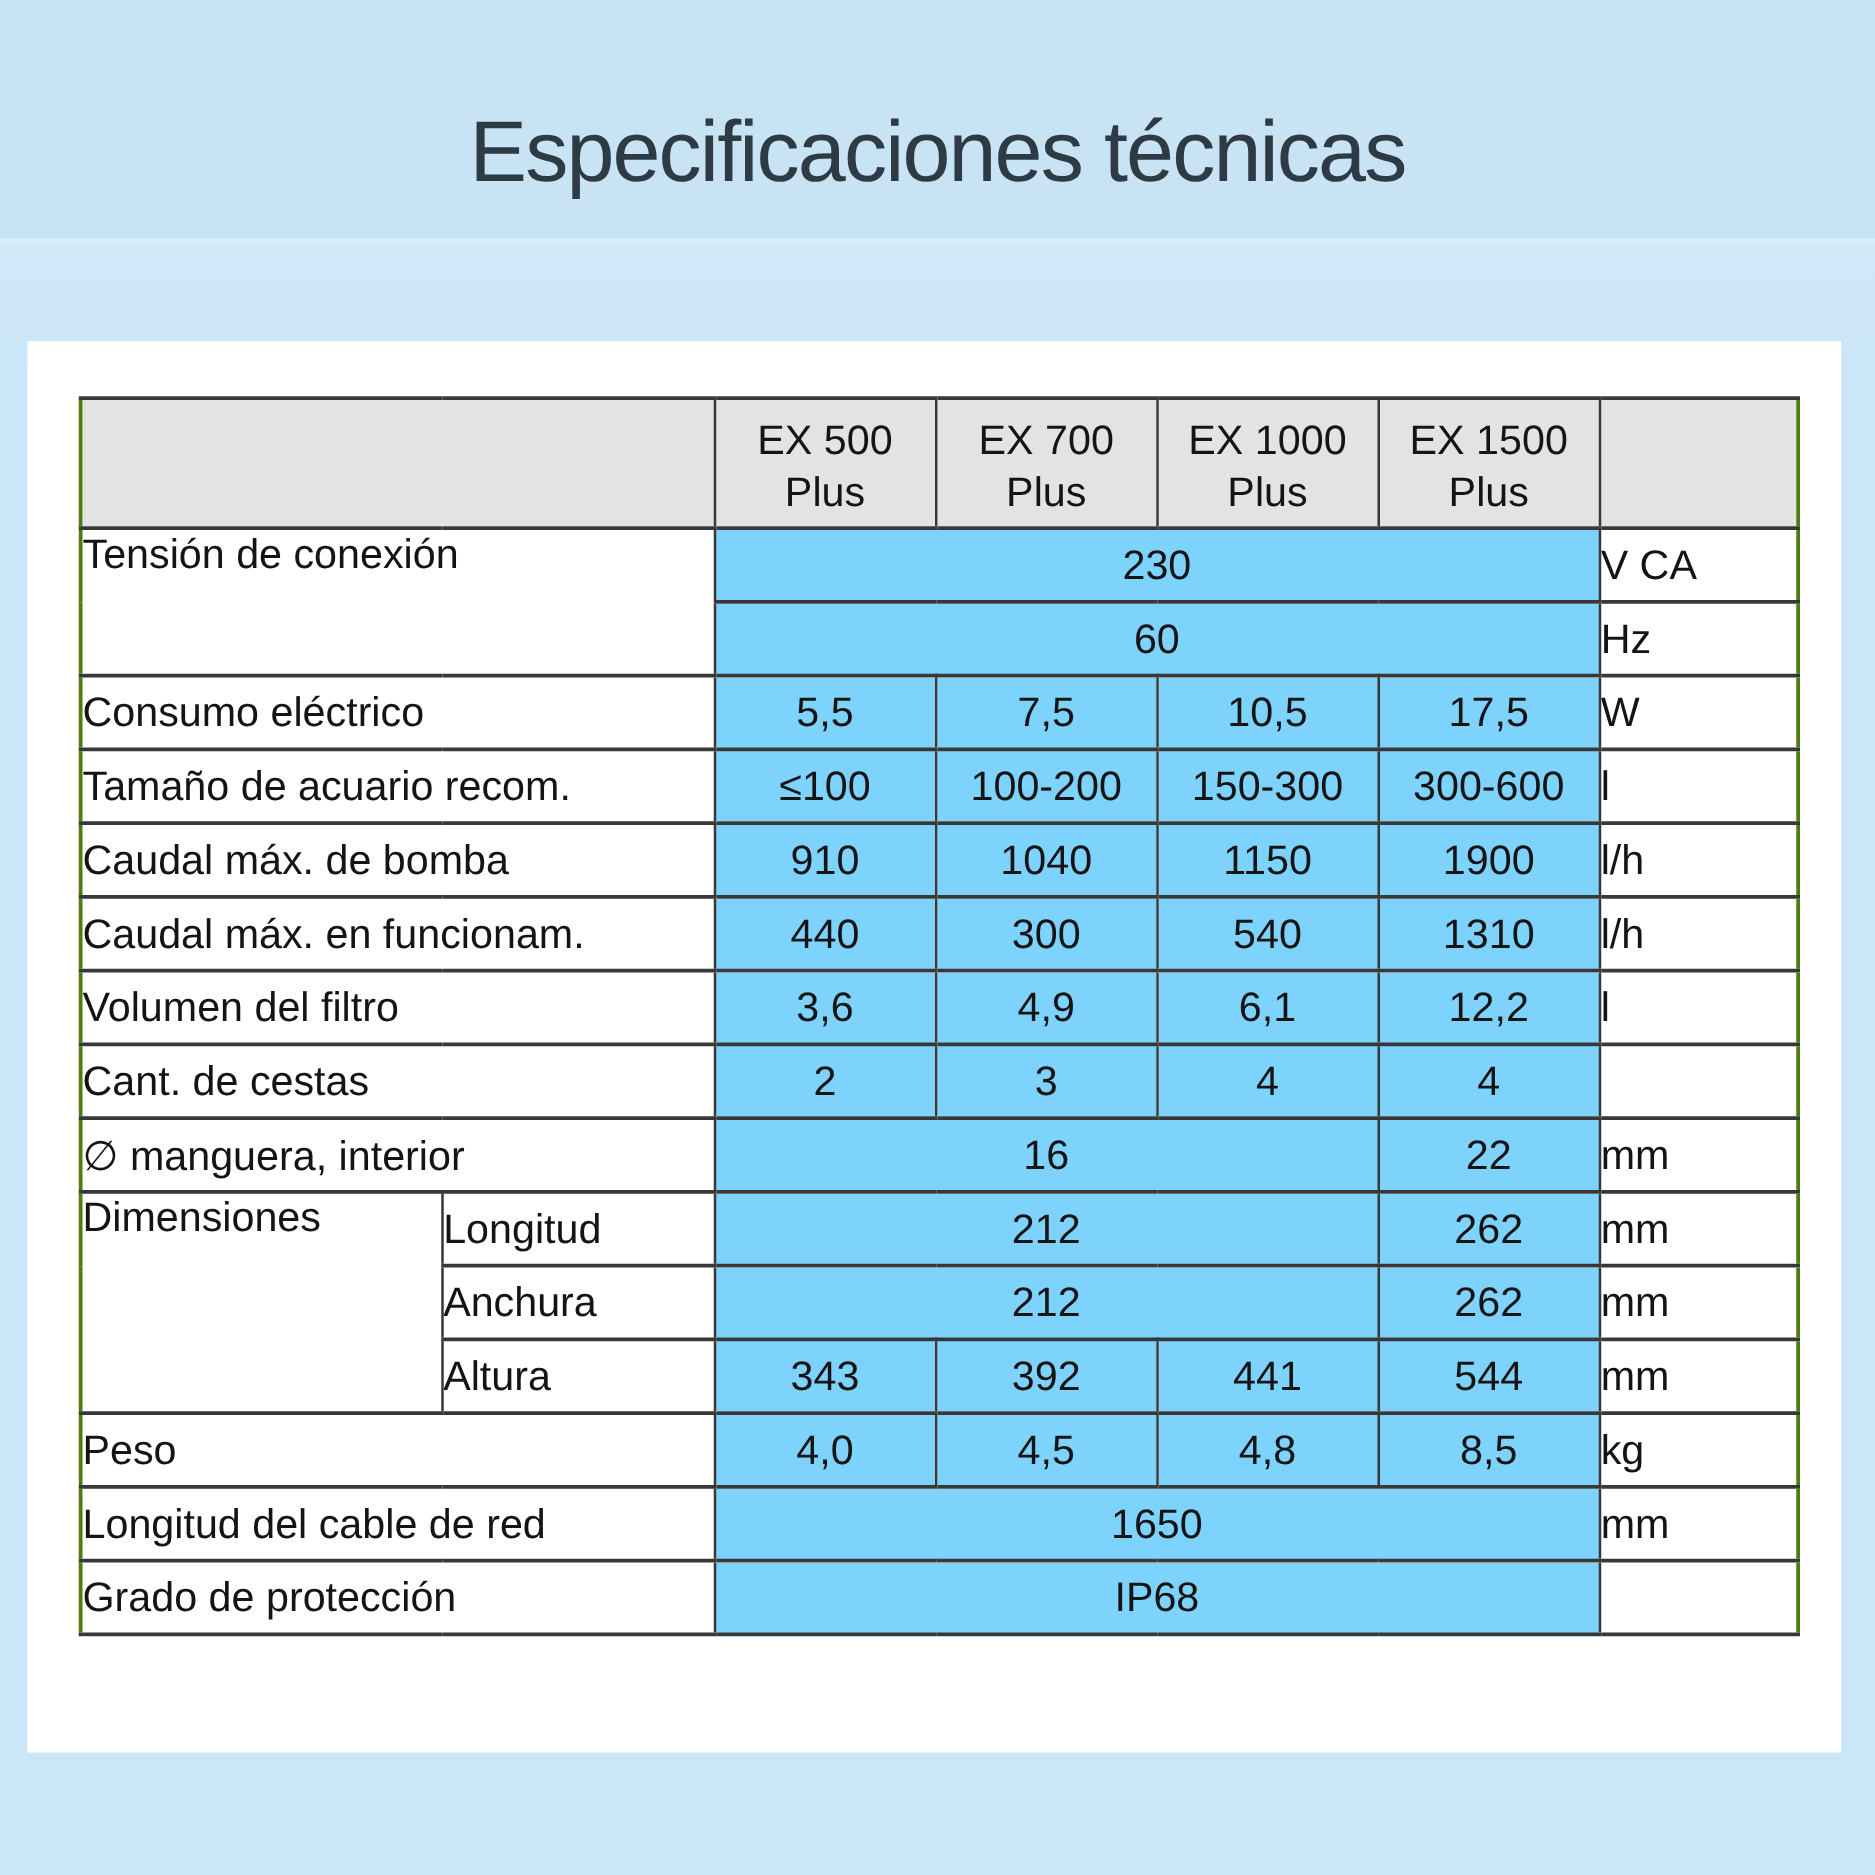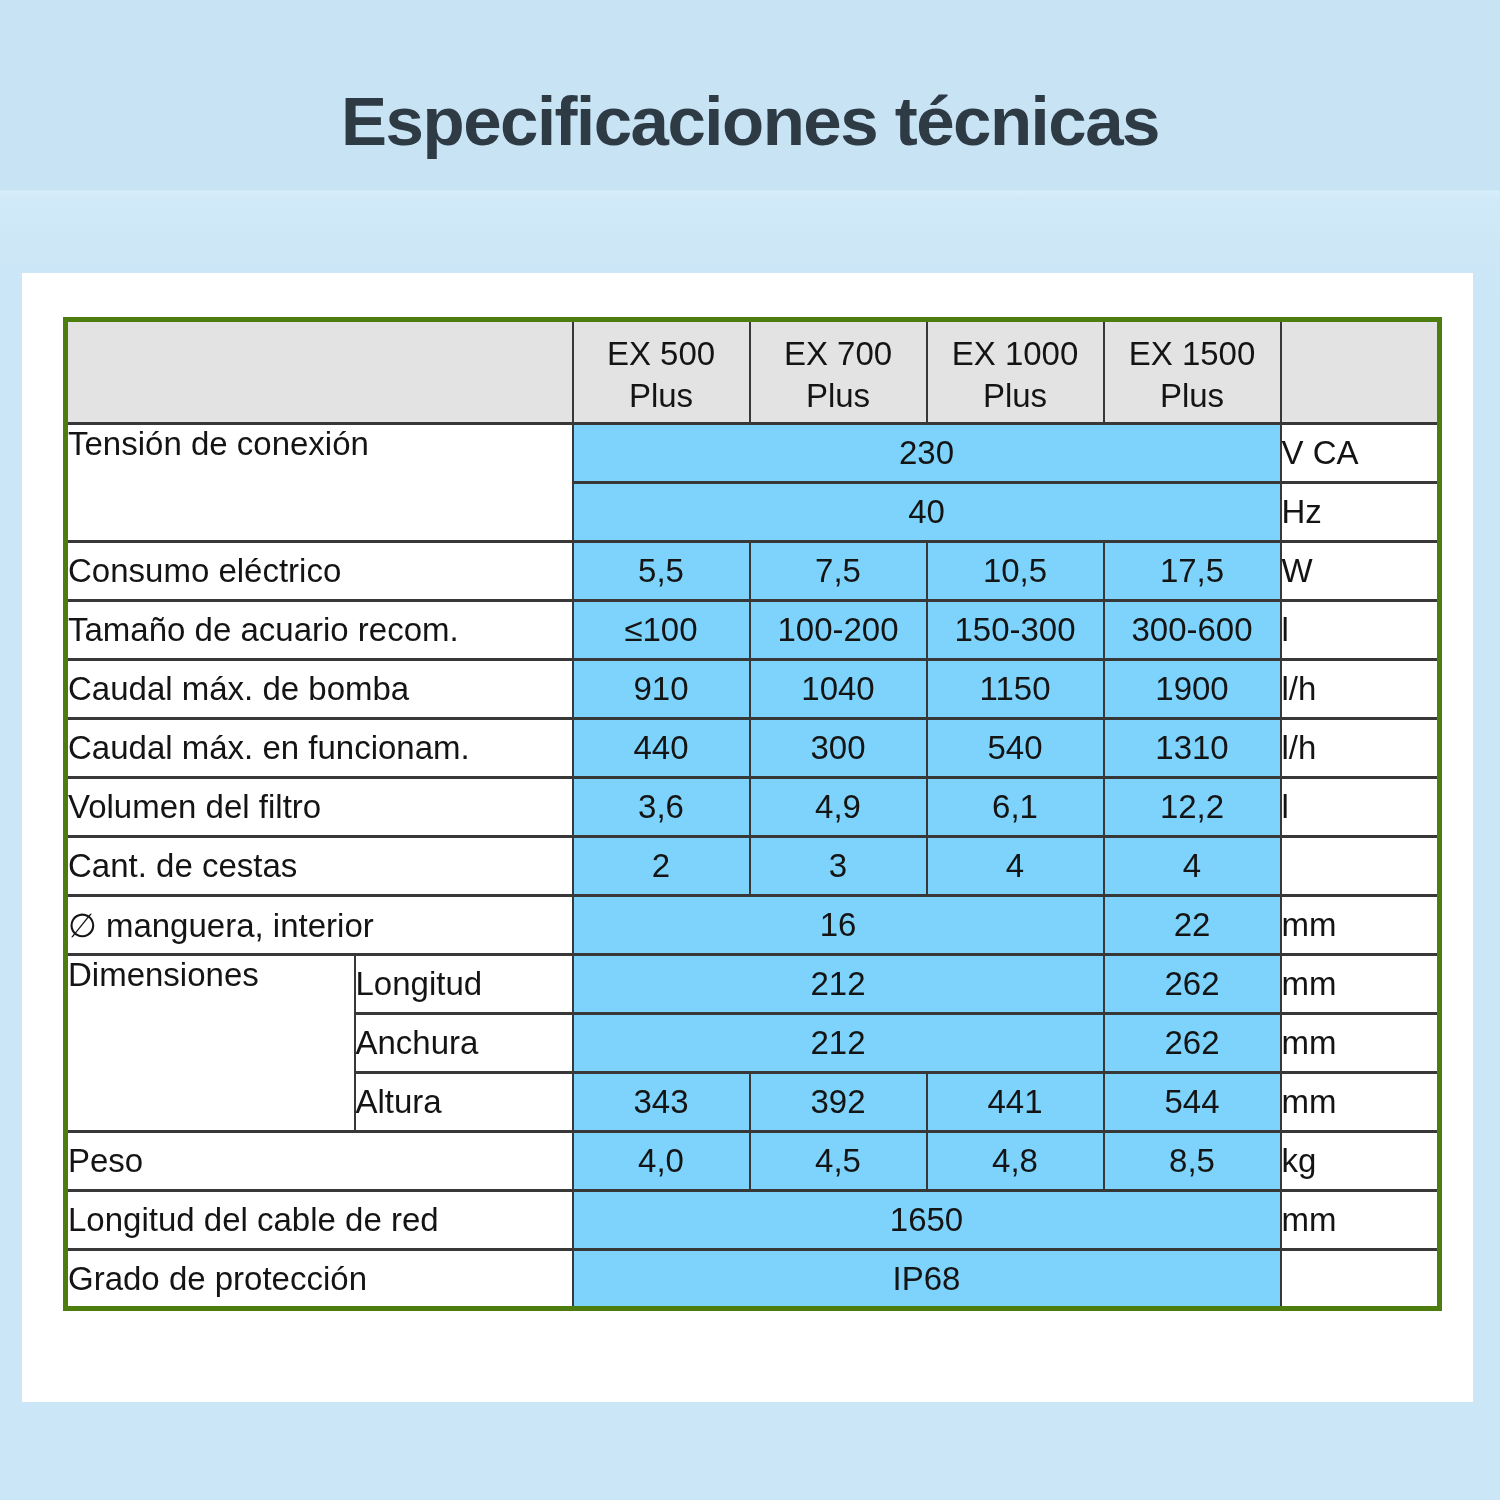--- a/index.html
+++ b/index.html
@@ -9,35 +9,35 @@
     background:linear-gradient(180deg,
       #c7e3f4 0px, #c7e3f4 190px,
       #d8effc 191px, #d1eaf9 197px,
       #cde7f7 245px, #cbe6f7 300px, #cbe6f7 100%);
     position:relative;
     overflow:hidden;
   }
   .title {
     position:absolute; top:82px; left:0; width:1500px;
     text-align:center;
-    font-size:69px; font-weight:bold;
+    font-size:69px; font-weight:normal;
     color:#2e3b45;
     letter-spacing:-1.5px;
   }
   .panel {
     position:absolute; left:22px; top:273px;
     width:1451px; height:1129px;
     background:#ffffff;
   }
   table.spec {
     border-collapse:collapse;
     table-layout:fixed;
     margin:44px 0 0 41px;
     width:1374px;
-    border:5px solid #4d7c0f;
+    border:3px solid #4d7c0f;
   }
   table.spec td {
     border:2px solid #383838;
     border-top-width:3px;
     border-bottom-width:3px;
     font-size:33px;
     color:#141414;
     padding:0;
     overflow:hidden;
     white-space:nowrap;
@@ -95,21 +95,21 @@
       <td class="head"></td>
     </tr>
 
     <tr class="row">
       <td class="lbl vtop" colspan="2" rowspan="2">Tensión de conexión</td>
       <td class="val" colspan="4">230</td>
       <td class="unit">V CA</td>
     </tr>
 
     <tr class="row">
-      <td class="val" colspan="4">40</td>
+      <td class="val" colspan="4">60</td>
       <td class="unit">Hz</td>
     </tr>
 
     <tr class="row">
       <td class="lbl" colspan="2">Consumo eléctrico</td>
       <td class="val">5,5</td>
       <td class="val">7,5</td>
       <td class="val">10,5</td>
       <td class="val">17,5</td>
       <td class="unit">W</td>

